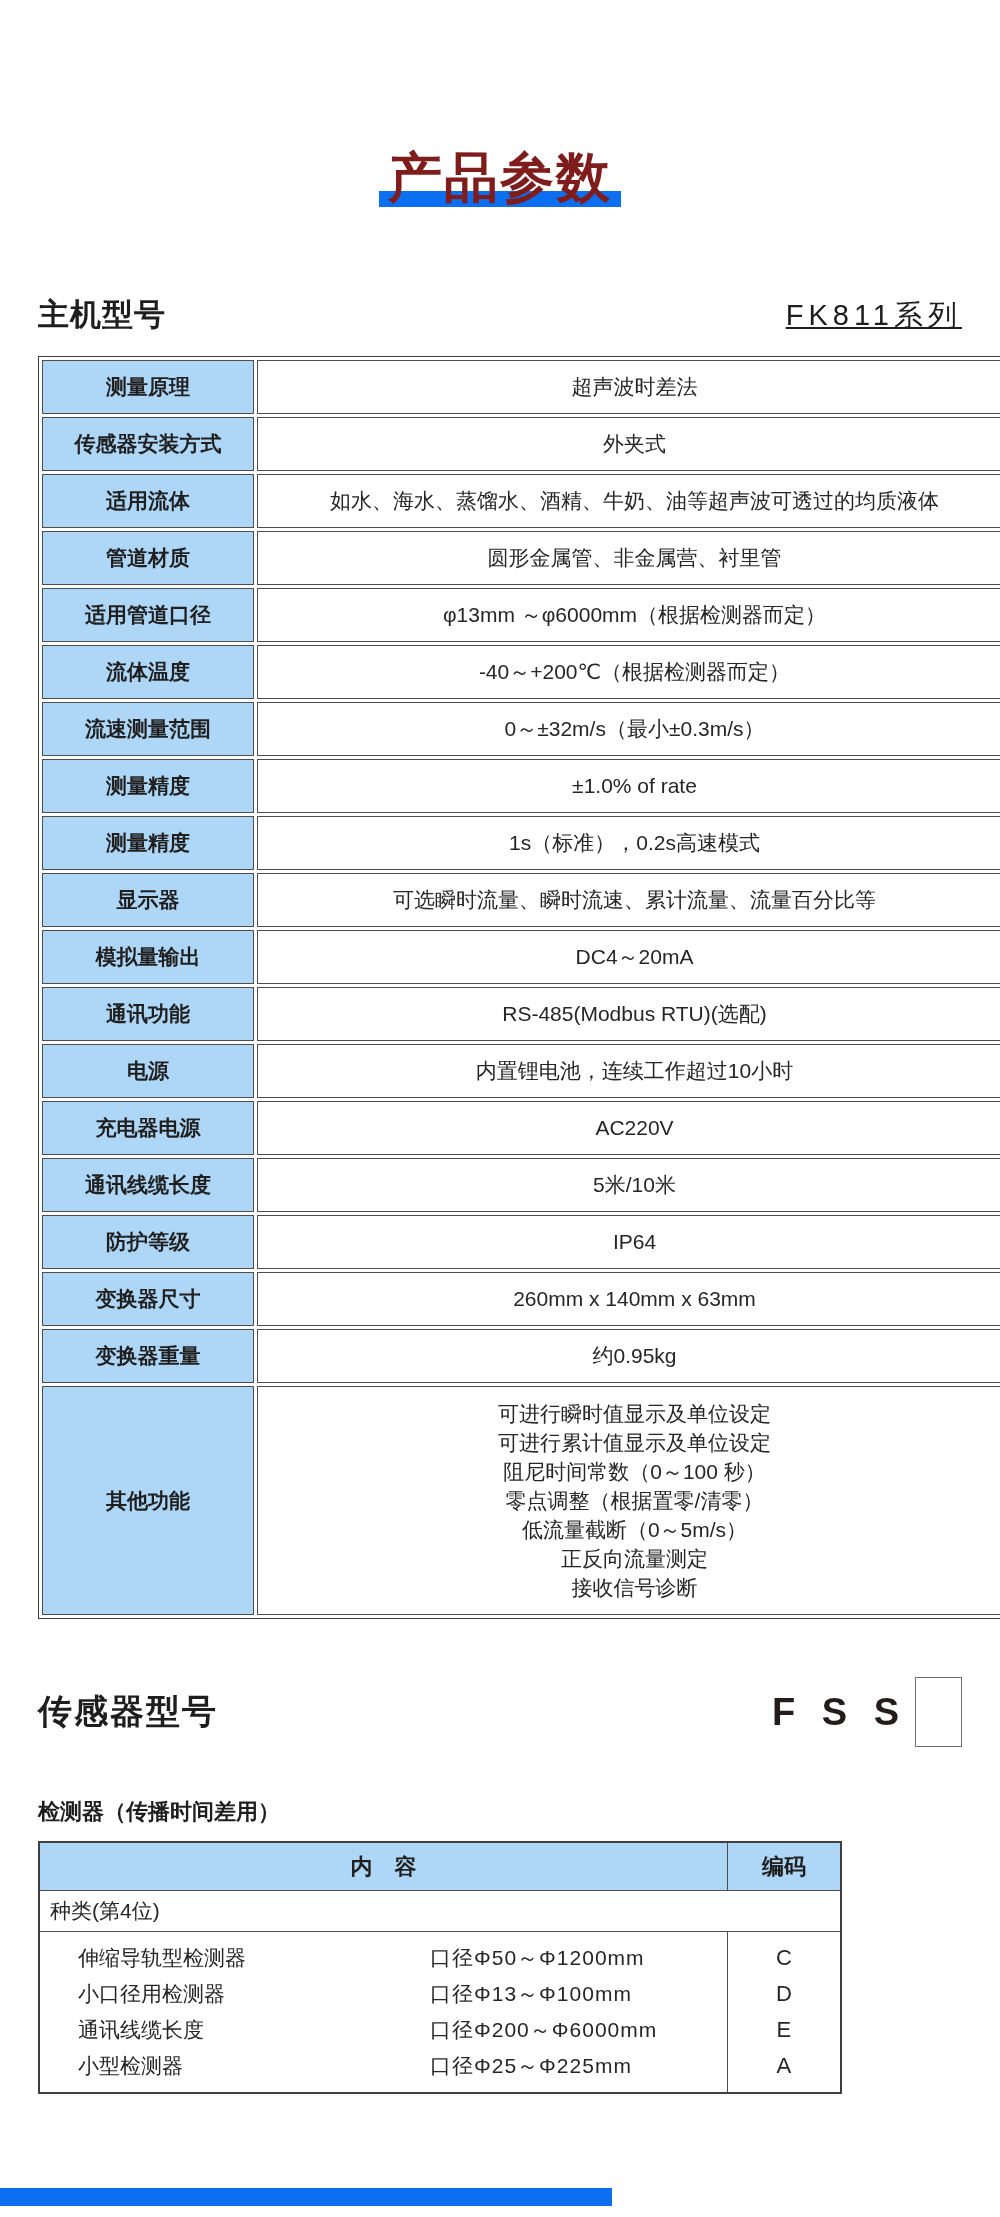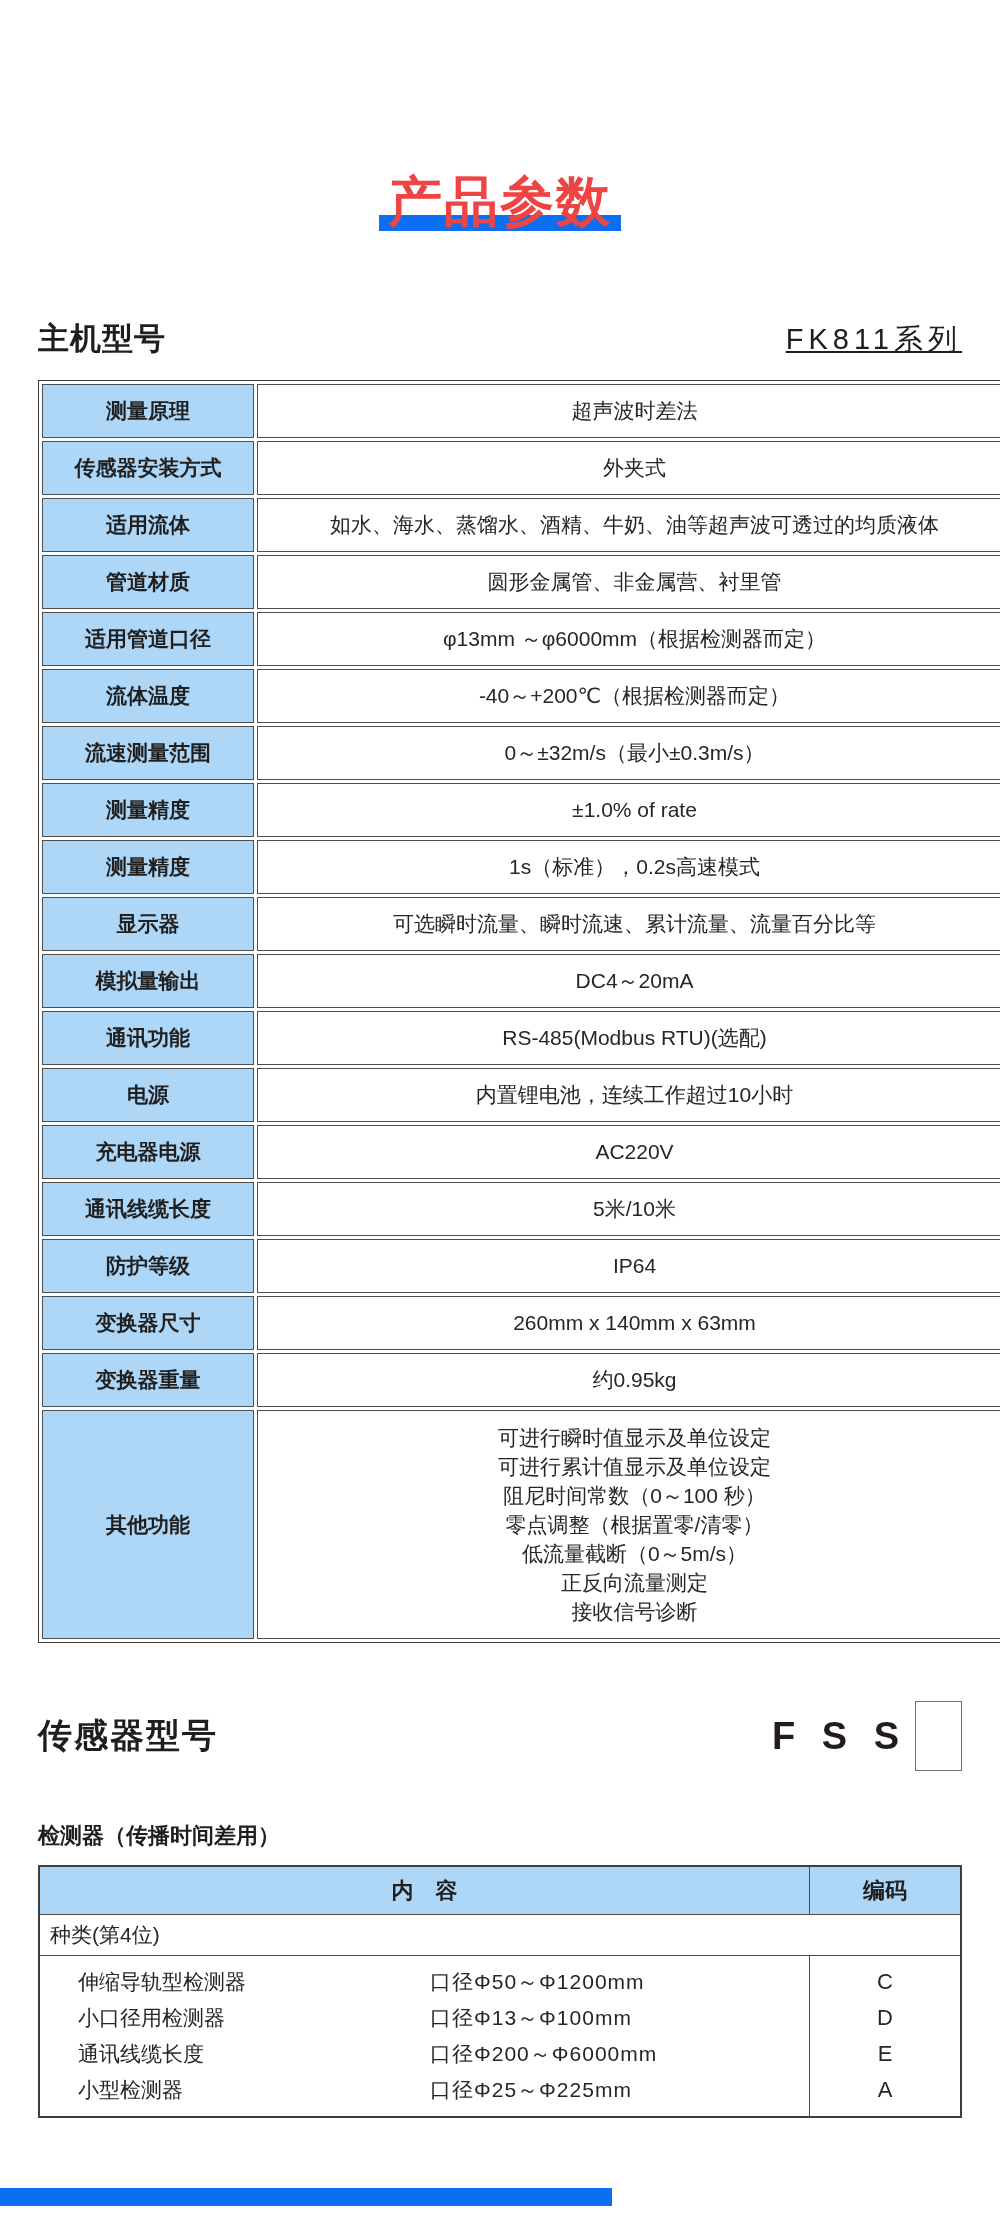--- a/index.html
+++ b/index.html
@@ -15,23 +15,22 @@
   }
   
   .title-wrap{padding-top:146px;text-align:center;}
   .page-title{
     position:relative;
     display:inline-block;
     font-size:54px;
     line-height:62px;
     font-weight:900;
     letter-spacing:2px;
-    color:#ef4444;
+    color:#7f1d1d;
     z-index:1;
-    margin-top:24px;
   }
   .page-title .hl-bar{
     position:absolute;
     left:-9px;right:-9px;bottom:1px;
     height:16px;
     background:#0c6ff2;
     z-index:-1;
   }
   
   .sect-head{
@@ -90,21 +89,21 @@
     width:45px;height:68px;
     border:1.5px solid #707070;
     background:#ffffff;
   }
   .sub-head{
     margin:50px 38px 0 38px;
     font-size:22px;font-weight:700;color:#1e1e1e;
   }
   
   table.det{
-    width:924px;
+    width:804px;
     margin:14px 38px 0 38px;
     border-collapse:collapse;
     border:2px solid #3f3f3f;
   }
   table.det th{
     background:#aed6f6;
     border:1.5px solid #4d4d4d;
     font-size:22px;font-weight:700;color:#1f1f1f;
     text-align:center;
     height:45px;

